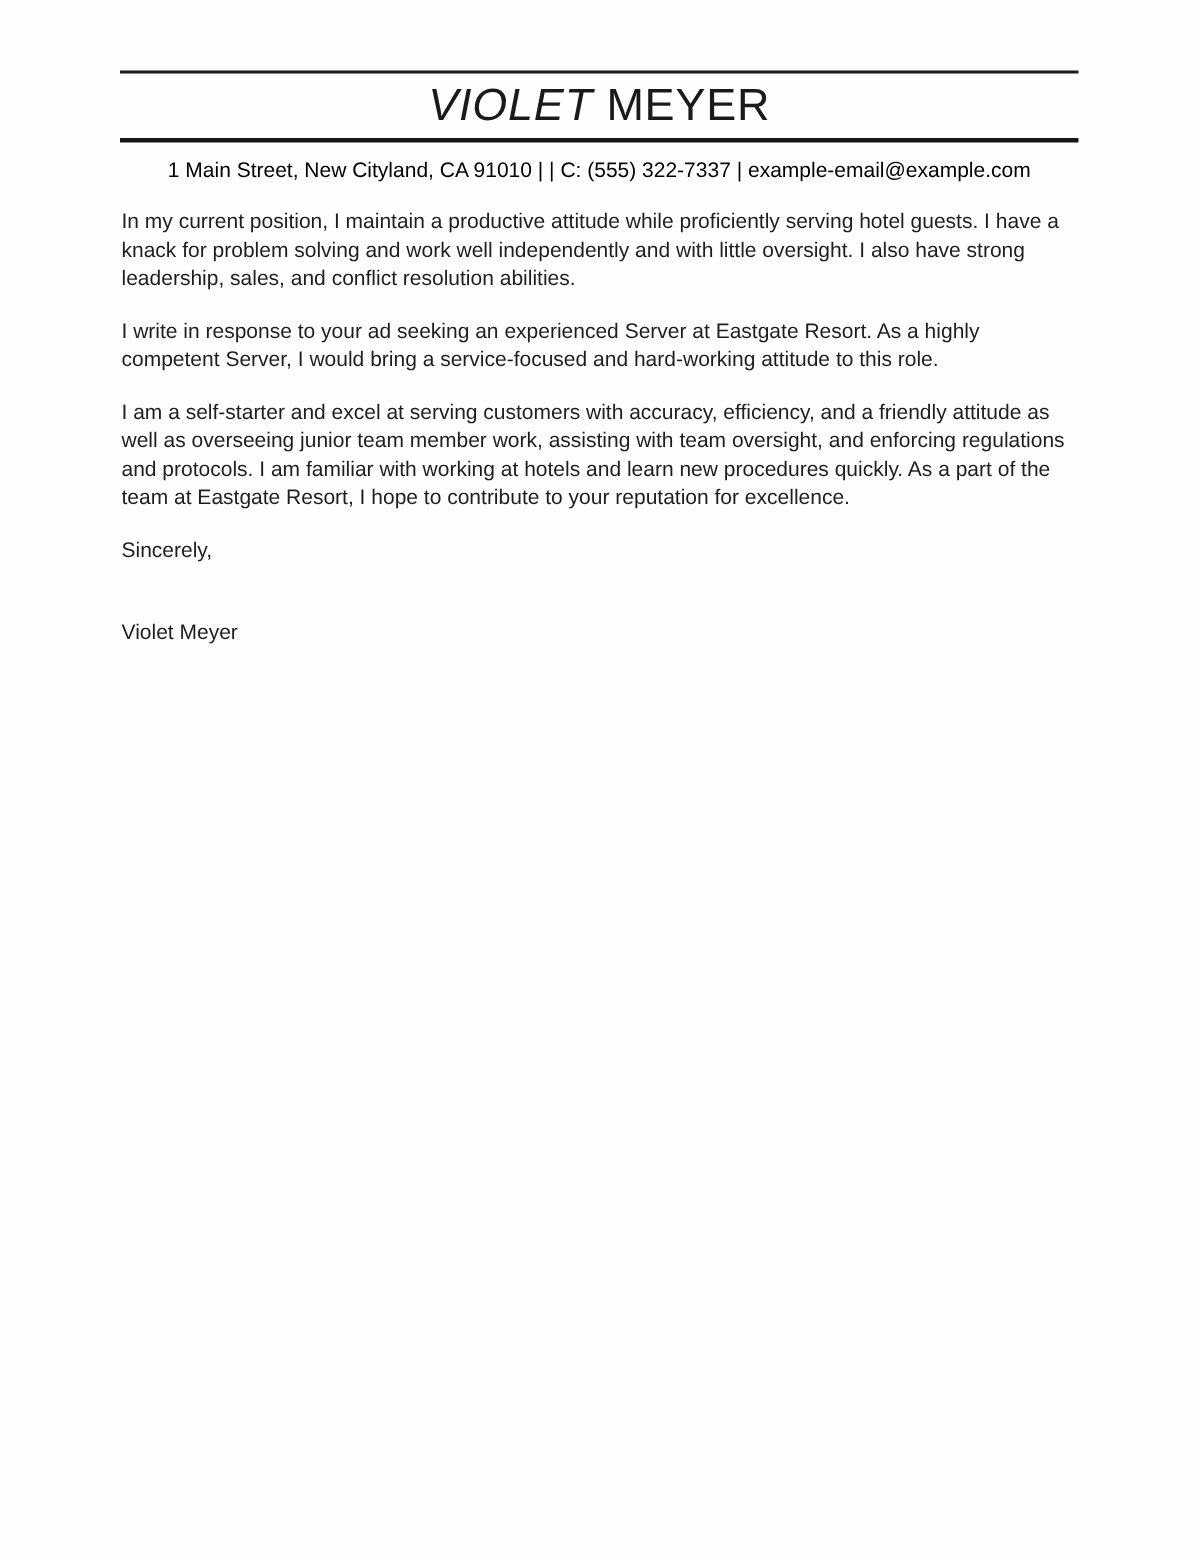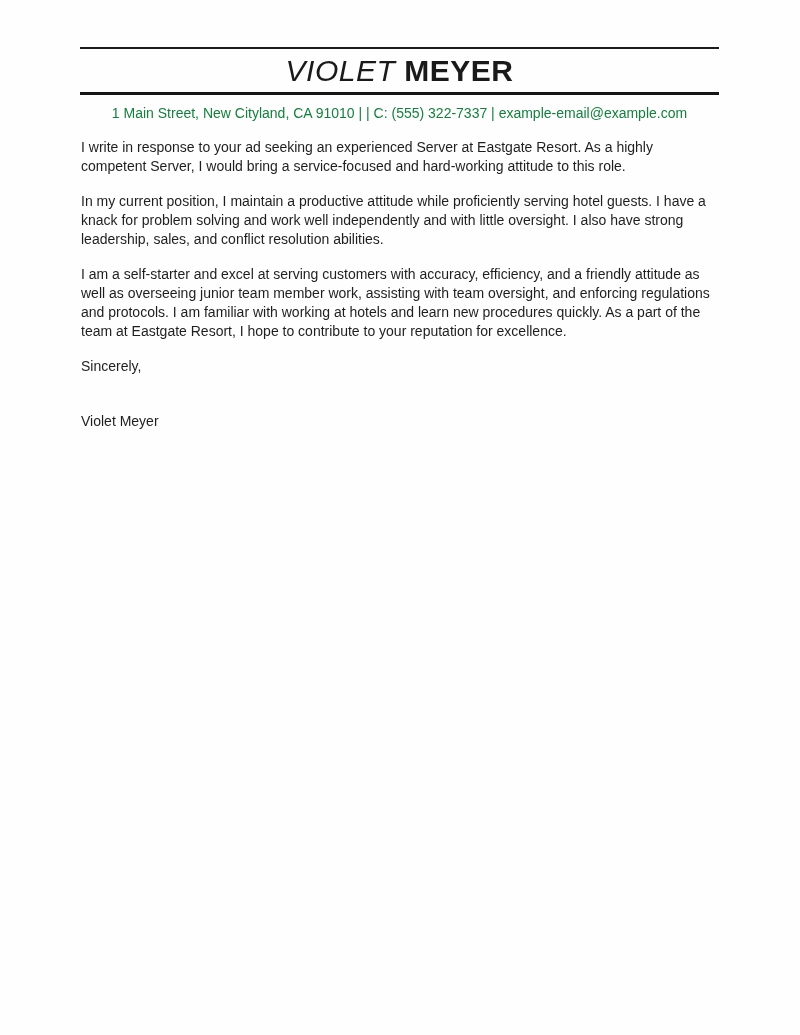--- a/index.html
+++ b/index.html
@@ -36,28 +36,28 @@
     letter-spacing: 0.5px;
     color: #1a1a1a;
     white-space: nowrap;
   }
   .name-first {
     font-weight: 400;
     margin-right: 9px;
     font-style: italic;
   }
   .name-last {
-    font-weight: 700;
+    font-weight: 400;
   }
   .contact-line {
     text-align: center;
     font-size: 14px;
     line-height: 18px;
     padding-top: 9px;
-    color: #15803d;
+    color: #000000;
   }
   .body {
     margin: 16px 79px 0 81px;
     width: 640px;
     font-size: 14px;
     line-height: 19px;
     color: #1e1e1e;
   }
   .salutation {
     margin: 0 0 10px 0;
@@ -84,23 +84,23 @@
     <div class="rule-top"></div>
     <div class="name-line">
       <span class="name-first">VIOLET</span><span class="name-last">MEYER</span>
     </div>
     <div class="rule-bottom"></div>
     <div class="contact-line">1 Main Street, New Cityland, CA 91010 | | C: (555) 322-7337 | example-email@example.com</div>
   </div>
 
   <div class="body">
 
+    <p class="para">In my current position, I maintain a productive attitude while proficiently serving hotel guests. I have a knack for problem solving and work well independently and with little oversight. I also have strong leadership, sales, and conflict resolution abilities.</p>
+
     <p class="para">I write in response to your ad seeking an experienced Server at Eastgate Resort. As a highly competent Server, I would bring a service-focused and hard-working attitude to this role.</p>
-
-    <p class="para">In my current position, I maintain a productive attitude while proficiently serving hotel guests. I have a knack for problem solving and work well independently and with little oversight. I also have strong leadership, sales, and conflict resolution abilities.</p>
 
     <p class="para">I am a self-starter and excel at serving customers with accuracy, efficiency, and a friendly attitude as well as overseeing junior team member work, assisting with team oversight, and enforcing regulations and protocols. I am familiar with working at hotels and learn new procedures quickly. As a part of the team at Eastgate Resort, I hope to contribute to your reputation for excellence.</p>
 
 
     <p class="closing">Sincerely,</p>
 
     <p class="signature">Violet Meyer</p>
   </div>
 
 </div>

